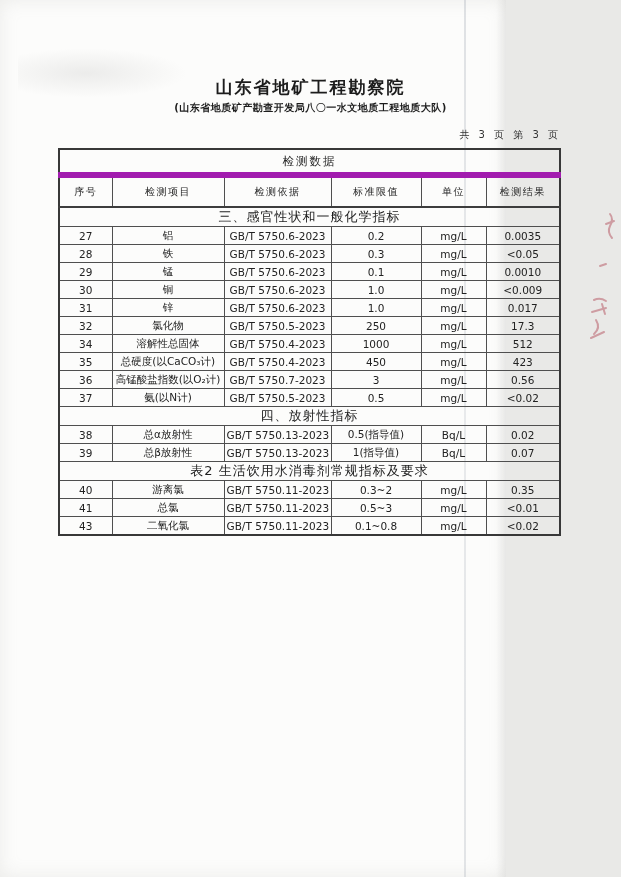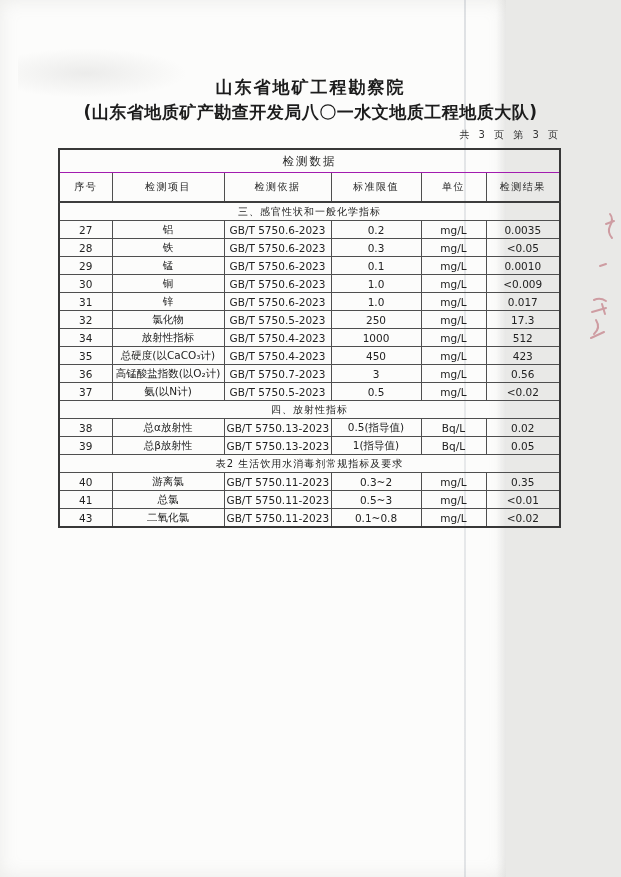--- a/index.html
+++ b/index.html
@@ -32,21 +32,21 @@
     pointer-events:none;
   }
 
   .org-line1{
     position:absolute;left:0;top:76px;width:621px;
     text-align:center;font-size:17px;font-weight:bold;color:#1c1c1c;
     letter-spacing:2px;
   }
   .org-line2{
     position:absolute;left:0;top:101px;width:621px;
-    text-align:center;font-size:17px;font-weight:bold;color:#1c1c1c;
+    text-align:center;font-size:10px;font-weight:bold;color:#1c1c1c;
     letter-spacing:0.5px;
   }
   .page-info{
     position:absolute;left:8px;top:128px;width:553px;
     text-align:right;font-size:10px;color:#333;letter-spacing:3px;
   }
 
   table.report{
     position:absolute;left:58px;top:148px;
     border-collapse:collapse;table-layout:fixed;
@@ -57,28 +57,28 @@
     border:1px solid #4f4f4f;
     text-align:center;vertical-align:middle;
     padding:0 2px;
     overflow:hidden;white-space:nowrap;
     height:17px;
     font-weight:normal;
   }
   table.report{border:2px solid #383838;}
   tr.title-row td{
     height:22px;font-size:11.5px;letter-spacing:2px;color:#1e1e1e;
-    border-bottom:1px solid #a21caf;
+    border-bottom:6px solid #a21caf;
   }
   tr.header-row th{
     height:28px;font-size:10px;letter-spacing:1.5px;color:#1e1e1e;
     border-bottom:2px solid #3d3d3d;
   }
   td.section-cell{
-    font-size:10px;letter-spacing:1px;color:#1e1e1e;
+    font-size:13px;letter-spacing:1px;color:#1e1e1e;
   }
 </style>
 </head>
 <body>
 
 <div class="page">
 
   <div class="smudge"></div>
   <div class="crease"></div>
   <div class="right-edge-shade"></div>
@@ -154,21 +154,21 @@
         <tr>
           <td>32</td>
           <td>氯化物</td>
           <td>GB/T 5750.5-2023</td>
           <td>250</td>
           <td>mg/L</td>
           <td>17.3</td>
         </tr>
         <tr>
           <td>34</td>
-          <td>放射性指标</td>
+          <td>溶解性总固体</td>
           <td>GB/T 5750.4-2023</td>
           <td>1000</td>
           <td>mg/L</td>
           <td>512</td>
         </tr>
         <tr>
           <td>35</td>
           <td>总硬度(以CaCO₃计)</td>
           <td>GB/T 5750.4-2023</td>
           <td>450</td>
@@ -201,21 +201,21 @@
           <td>0.5(指导值)</td>
           <td>Bq/L</td>
           <td>0.02</td>
         </tr>
         <tr>
           <td>39</td>
           <td>总β放射性</td>
           <td>GB/T 5750.13-2023</td>
           <td>1(指导值)</td>
           <td>Bq/L</td>
-          <td>0.05</td>
+          <td>0.07</td>
         </tr>
         <tr>
           <td colspan="6" class="section-cell">表2  生活饮用水消毒剂常规指标及要求</td>
         </tr>
         <tr>
           <td>40</td>
           <td>游离氯</td>
           <td>GB/T 5750.11-2023</td>
           <td>0.3~2</td>
           <td>mg/L</td>

